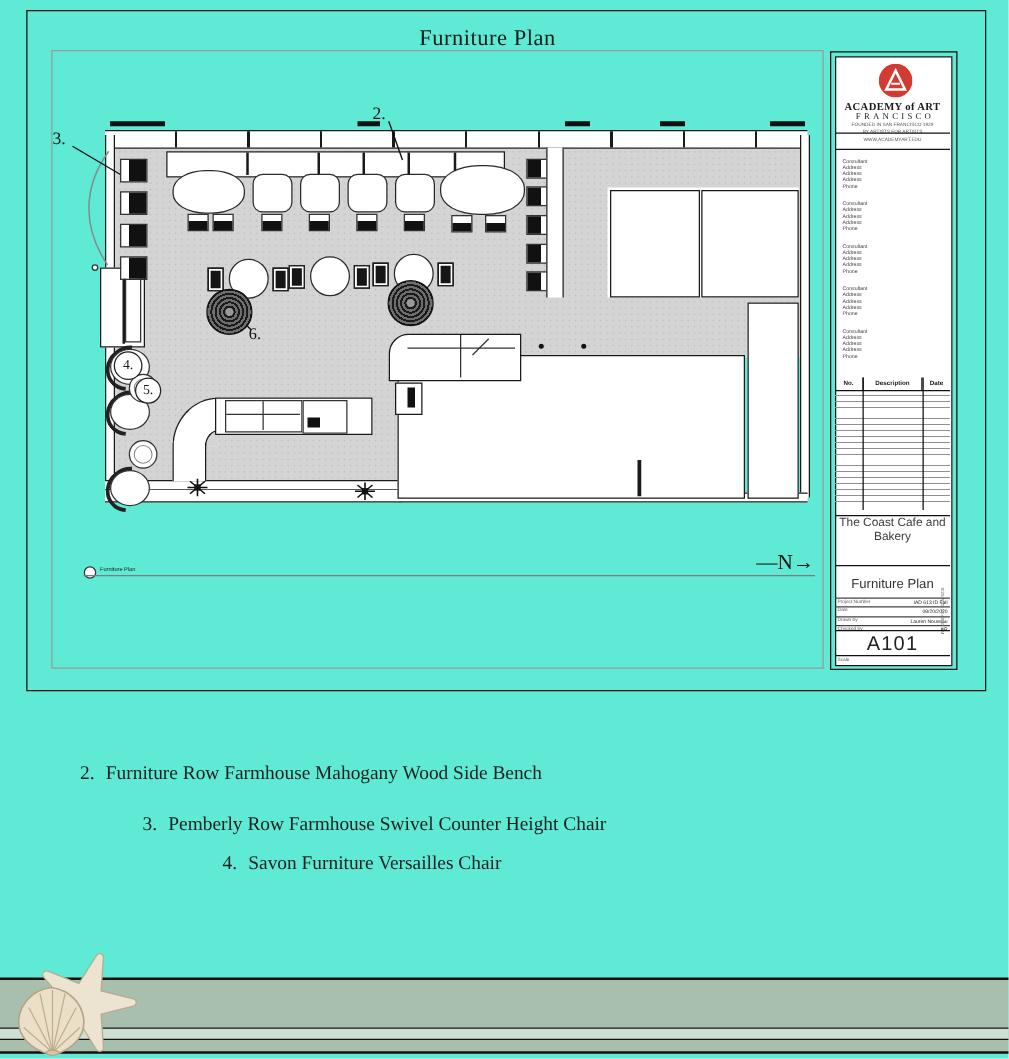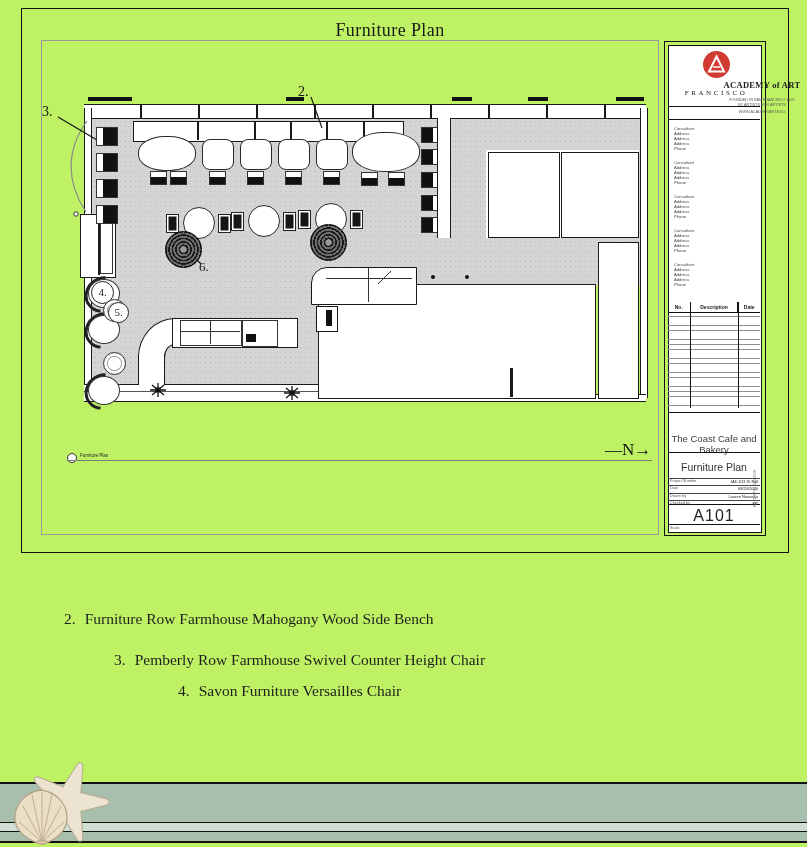--- a/index.html
+++ b/index.html
@@ -1,16 +1,16 @@
 <!DOCTYPE html>
 <html><head>
 <meta charset="utf-8">
 <style>
   html,body{margin:0;padding:0;background:#fff;}
-  #canvas{position:relative;width:807px;height:847px;background:#bef264;overflow:hidden;
+  #canvas{position:relative;width:807px;height:847px;background:#5eead4;overflow:hidden;
           font-family:"Liberation Serif","DejaVu Serif",serif;color:#1a1a1a;}
   .abs{position:absolute;}
 
   
   #sheet-border{left:21px;top:8px;width:766px;height:543px;border:1.6px solid #111;}
   #inner-border{left:41px;top:40px;width:616px;height:493px;border:1px solid #9a9a9a;}
   #sheet-title{left:280px;top:20px;width:220px;text-align:center;font-size:18px;letter-spacing:.4px;}
 
   
   #plan{left:0;top:0;width:807px;height:560px;}
@@ -74,39 +74,39 @@
 
   #view-circle{left:67px;top:453px;width:8px;height:8px;border:1px solid #333;border-radius:50%;background:#fff;}
   #view-text{left:80px;top:453px;font-size:4.5px;color:#222;font-family:"Liberation Sans",sans-serif;}
   #view-line{left:67px;top:460px;width:585px;border-top:1.6px solid #7d7d7d;}
   #north{left:605px;top:440px;font-size:17px;color:#111;}
 
   
   #tb-outer{left:664px;top:41px;width:100px;height:493px;border:1px solid #111;}
   #tb-inner{left:668px;top:45px;width:92px;height:486px;border:1px solid #111;background:#fff;}
   #tb-logo-circle{left:703px;top:51px;width:27px;height:27px;border-radius:50%;}
-  .tb-center{width:92px;left:668px;text-align:center;padding-left:48px;}
+  .tb-center{width:92px;left:668px;text-align:center;}
   #tb-name1{top:80px;font-size:8.5px;font-weight:bold;letter-spacing:.3px;}
   #tb-name2{top:89px;font-size:7px;letter-spacing:2.6px;padding-left:2px;}
   .tb-tiny{font-size:3.8px;color:#555;font-family:"Liberation Sans",sans-serif;}
   #tb-tag1{top:98px;}
   #tb-tag2{top:102.5px;}
   #tb-url-row{left:668px;top:106px;width:92px;height:12px;border-top:1px solid #111;border-bottom:1px solid #111;}
   #tb-url{top:110px;}
   #consultant-blocks{left:674px;top:126px;width:84px;}
   .consult{margin-bottom:9px;}
   .consult div{font-size:4.2px;line-height:5px;color:#444;font-family:"Liberation Sans",sans-serif;}
   #rev-head{left:668px;top:302px;width:92px;height:10px;border-bottom:1px solid #111;display:flex;}
   #rev-head div{font-size:5px;font-weight:bold;font-family:"Liberation Sans",sans-serif;text-align:center;line-height:10px;}
   #rev-body{left:668px;top:312px;width:92px;height:96px;
      background-image:repeating-linear-gradient(to bottom,transparent 0 4px,#8f8f8f 4px 4.7px),
                       repeating-linear-gradient(to bottom,transparent 0 13.4px,#2e2e2e 13.4px 14.1px);}
   .rev-vline{top:302px;width:1px;height:106px;background:#111;}
   #tb-project{left:668px;top:412px;width:92px;height:40px;border-top:1px solid #111;font-family:"Liberation Sans",sans-serif;
-     font-size:9.5px;color:#3c3c3c;text-align:center;padding-top:20px;box-sizing:border-box;line-height:11px;}
+     font-size:9.5px;color:#3c3c3c;text-align:center;padding-top:0;box-sizing:border-box;line-height:11px;}
   #tb-sheetname{left:668px;top:452px;width:92px;height:26px;border-top:1px solid #111;font-family:"Liberation Sans",sans-serif;
      font-size:10.5px;color:#333;text-align:center;line-height:28px;}
   #tb-fields{left:668px;top:478px;width:92px;font-family:"Liberation Sans",sans-serif;}
   .fld{display:flex;justify-content:space-between;border-top:1px solid #444;height:6.3px;padding:0 2px;}
   .fld .fl{font-size:3.8px;color:#555;}
   .fld .fv{font-size:4px;color:#222;}
   #tb-num{left:668px;top:504px;width:92px;height:20px;border-top:1.2px solid #111;font-family:"Liberation Sans",sans-serif;
      font-size:16px;text-align:center;line-height:21px;letter-spacing:1px;color:#222;}
   #tb-scale{left:668px;top:524px;width:92px;height:7px;border-top:1.2px solid #111;font-size:3.8px;color:#555;
      font-family:"Liberation Sans",sans-serif;padding:1px 2px;box-sizing:border-box;}

